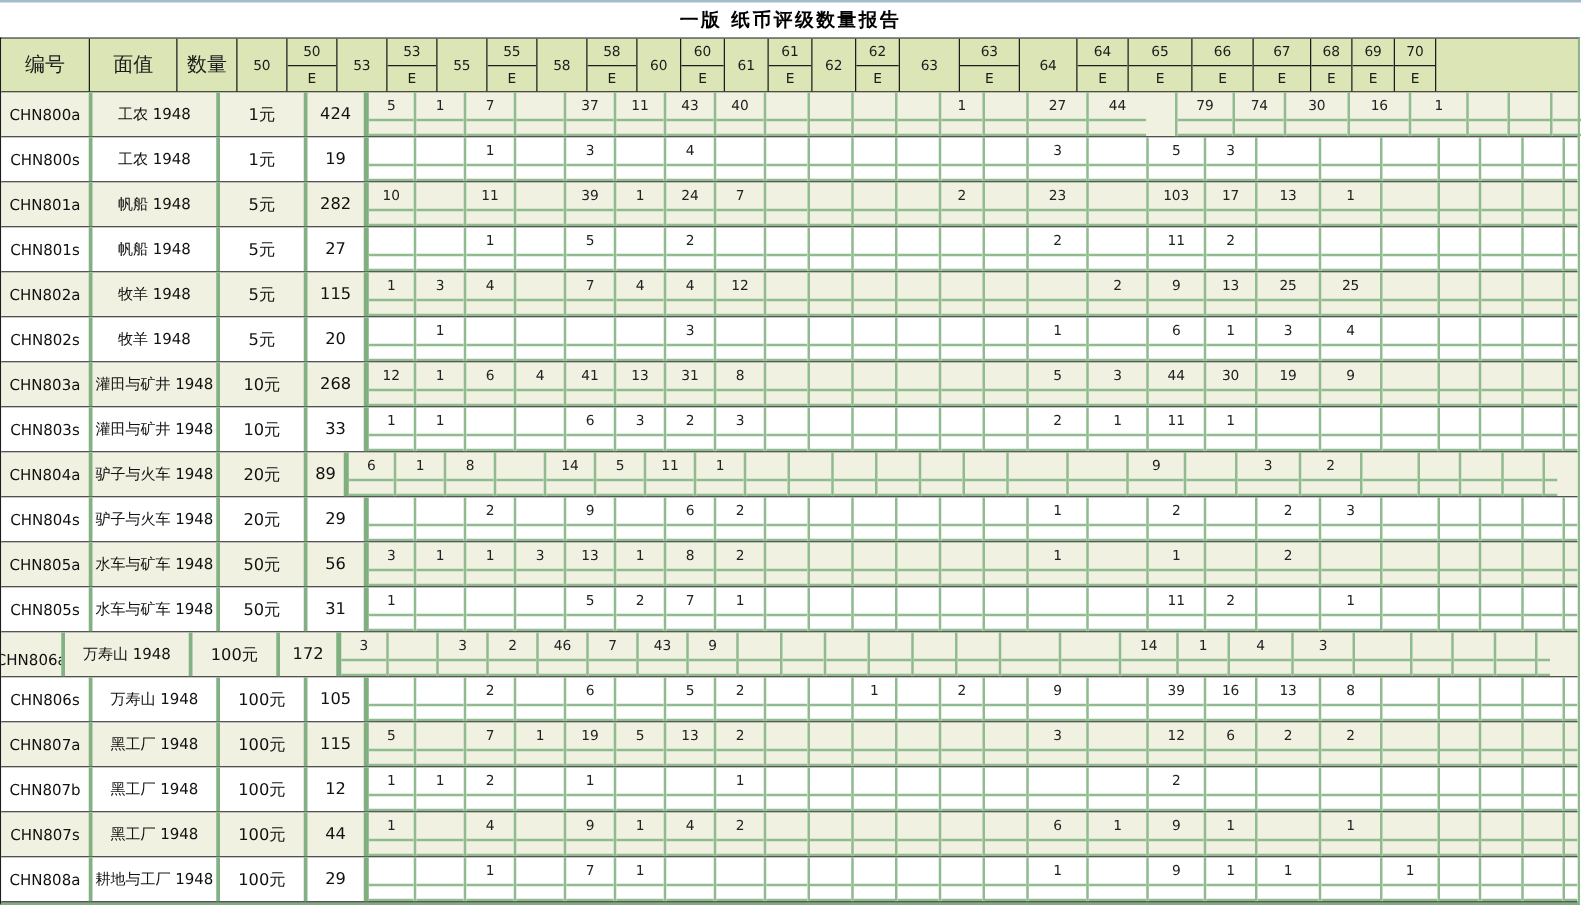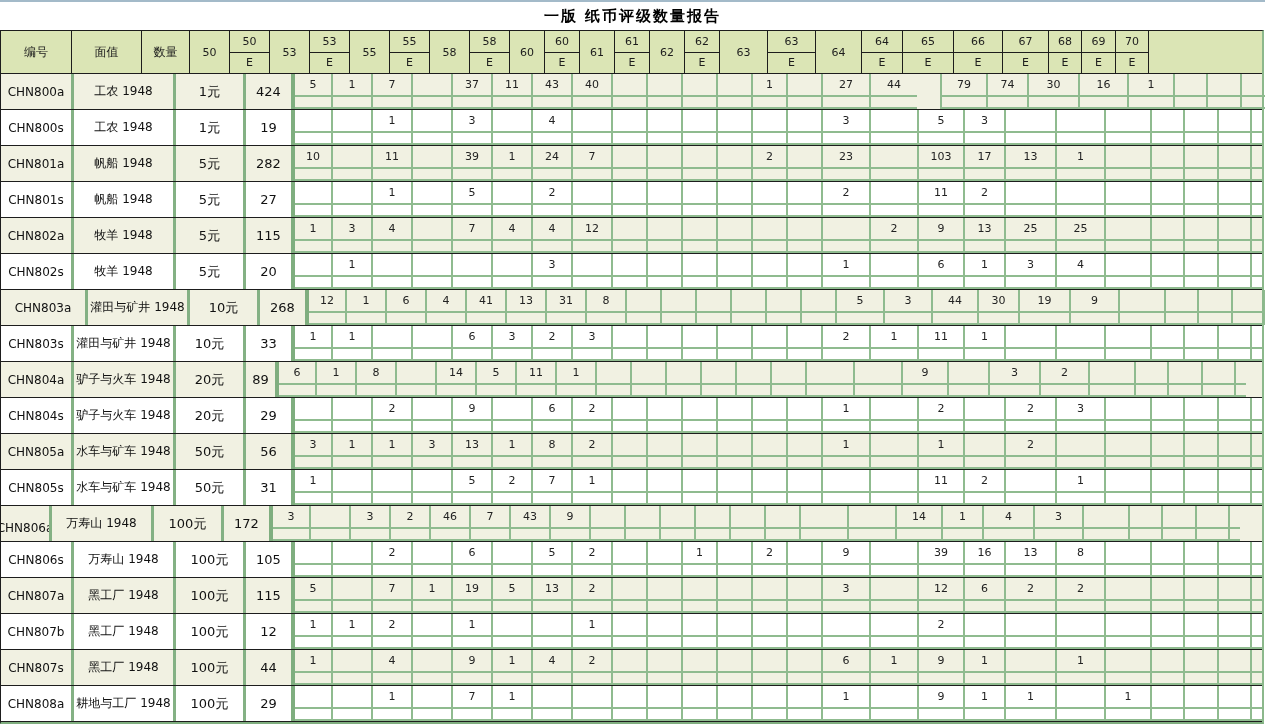--- a/index.html
+++ b/index.html
@@ -9,21 +9,21 @@
   #titlebar{height:28px;display:flex;align-items:center;justify-content:center;
             font-size:15px;font-weight:bold;color:#000;letter-spacing:2px;}
   #table{width:1264px;box-sizing:border-box;
          border-left:1px solid #1d1d1d;border-top:1px solid #1d1d1d;
          border-right:2px solid #8cb88c;border-bottom:2px solid #7fae7f;}
   
   #thead{display:flex;height:43px;background:#dbe5b5;box-sizing:border-box;
          border-bottom:1px solid #1d1d1d;}
   .hcell{box-sizing:border-box;border-left:1px solid #1d1d1d;flex:0 0 auto;
          display:flex;align-items:center;justify-content:center;
-         font-size:12px;color:#1c1c1c;overflow:hidden;}
+         font-size:16px;color:#1c1c1c;overflow:hidden;}
   .hcell:first-child{border-left:none;}
   .hcell.grade{flex-direction:column;justify-content:center;font-size:11px;}
   .hcell .t{height:21px;line-height:21px;width:100%;text-align:center;}
   .hcell .b{height:21px;line-height:20px;width:100%;text-align:center;border-top:1px solid #1d1d1d;box-sizing:border-box;}
   
   .row{display:flex;height:36px;box-sizing:border-box;border-bottom:1px solid #1d1d1d;}
   .row.odd{background:#f1f1e2;}
   .row.even{background:#ffffff;}
   .lcell{box-sizing:border-box;flex:0 0 auto;border-left:3px solid #84b184;
          display:flex;align-items:center;justify-content:center;
@@ -753,21 +753,21 @@
           <div class="gcell" style="width: 33px;">
             <div class="v"></div>
             <div class="g"></div>
           </div>
           <div class="gcell" style="width: 12px;">
             <div class="v"></div>
             <div class="g"></div>
           </div>
         </div>
         <div class="row odd">
-          <div class="lcell id" style="width: 84px;">CHN803a</div>
+          <div class="lcell id" style="width: 70px;">CHN803a</div>
           <div class="lcell variety" style="width: 102px;">灌田与矿井 1948</div>
           <div class="lcell denom" style="width: 70px;">10元</div>
           <div class="lcell count" style="width: 48px;">268</div>
           <div class="gcell first" style="width: 40px;">
             <div class="v">12</div>
             <div class="g"></div>
           </div>
           <div class="gcell" style="width: 40px;">
             <div class="v">1</div>
             <div class="g"></div>

